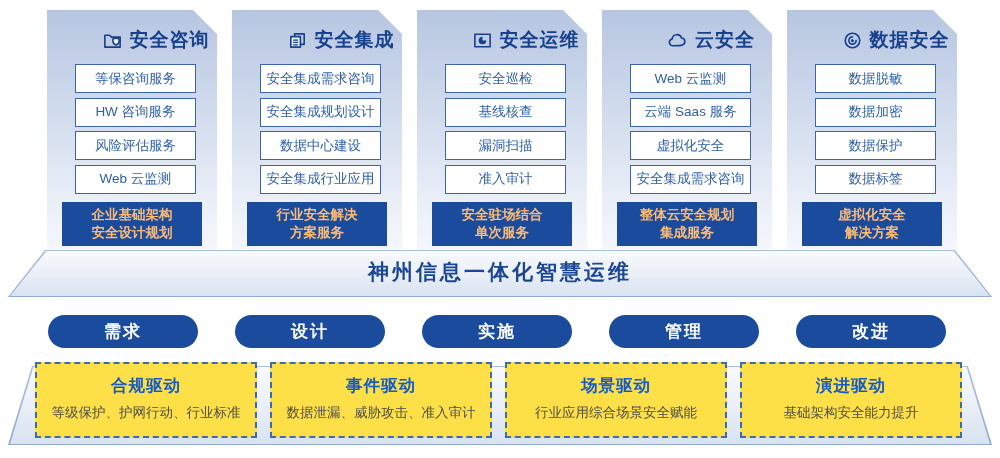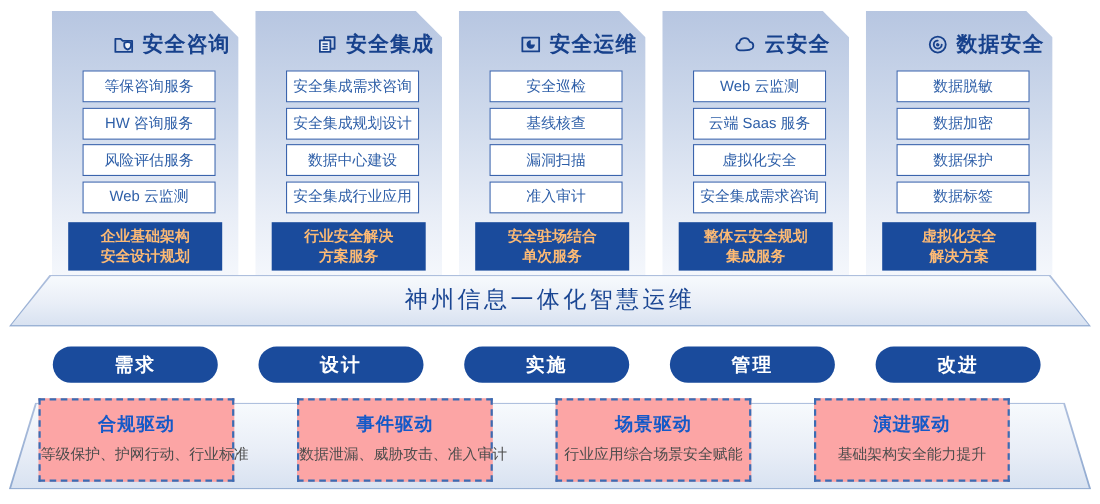--- a/index.html
+++ b/index.html
@@ -30,36 +30,36 @@
   .icon svg { display:block; }
 
   
   .trap { position:absolute; left:0; width:1000px; }
   .trap-border { background:linear-gradient(180deg,#aebfdd,#8fa9d0); }
   .trap-inner { position:absolute; inset:1px; background:linear-gradient(180deg,#f7fafd 0%,#e9eef7 55%,#d8e2f1 100%); }
   .banner-trap { top:250px; height:47px; clip-path:polygon(4.5% 0,95.5% 0,99.2% 100%,0.8% 100%); }
   .banner-trap .trap-inner { clip-path:polygon(4.55% 0,95.45% 0,99.1% 100%,0.9% 100%); }
   .banner-label {
     position:absolute; top:258px; left:0; width:1000px; text-align:center;
-    font-size:21px; font-weight:normal; color:#1a4693; letter-spacing:3px;
+    font-size:21px; font-weight:bold; color:#1a4693; letter-spacing:3px;
   }
   .platform-trap { top:366px; height:79px; clip-path:polygon(3.2% 0,96.8% 0,99.2% 100%,0.8% 100%); }
   .platform-trap .trap-inner { clip-path:polygon(3.25% 0,96.75% 0,99.1% 100%,0.9% 100%); }
 
   
   .pill {
     position:absolute; top:315px; width:150px; height:33px; border-radius:17px;
     background:#1a4b9c; color:#ffffff; font-weight:bold; font-size:17px;
     display:flex; align-items:center; justify-content:center; letter-spacing:2px;
   }
 
   
   .driver {
-    position:absolute; top:362px; width:178px; height:76px;
-    background:#fca5a5; border:2px dashed #3a6cb4; text-align:center;
+    position:absolute; top:362px; width:222px; height:76px;
+    background:#fde047; border:2px dashed #3a6cb4; text-align:center;
   }
   .driver-title { margin-top:11px; font-size:16.5px; font-weight:bold; color:#1459c8; letter-spacing:1px; }
   .driver-desc { margin-top:7px; font-size:13.5px; color:#4d4d4d; white-space:nowrap; }
 </style>
 </head>
 <body>
 
 <div class="stage">
 
   <div class="panel" style="left:47px">

